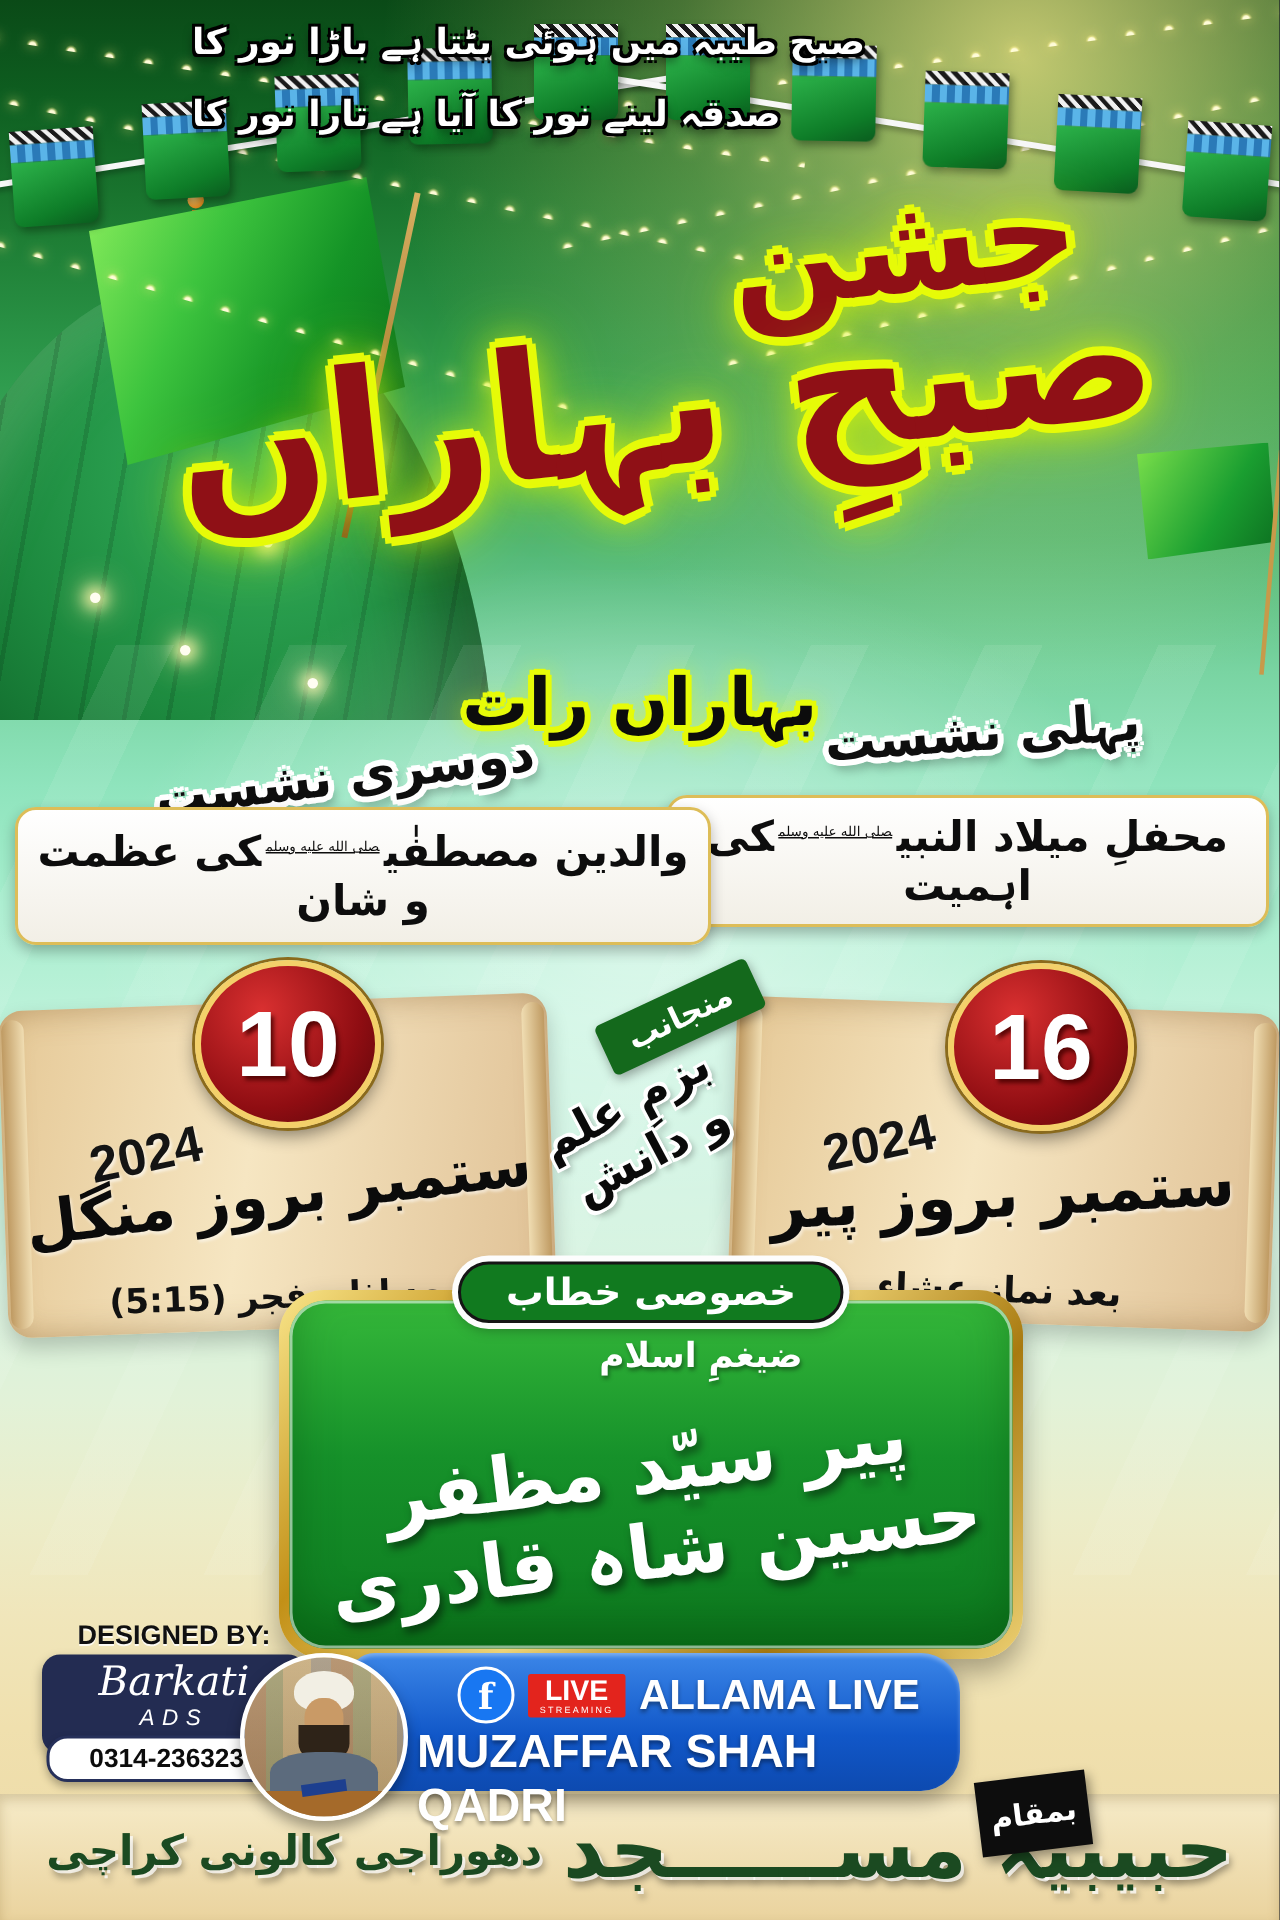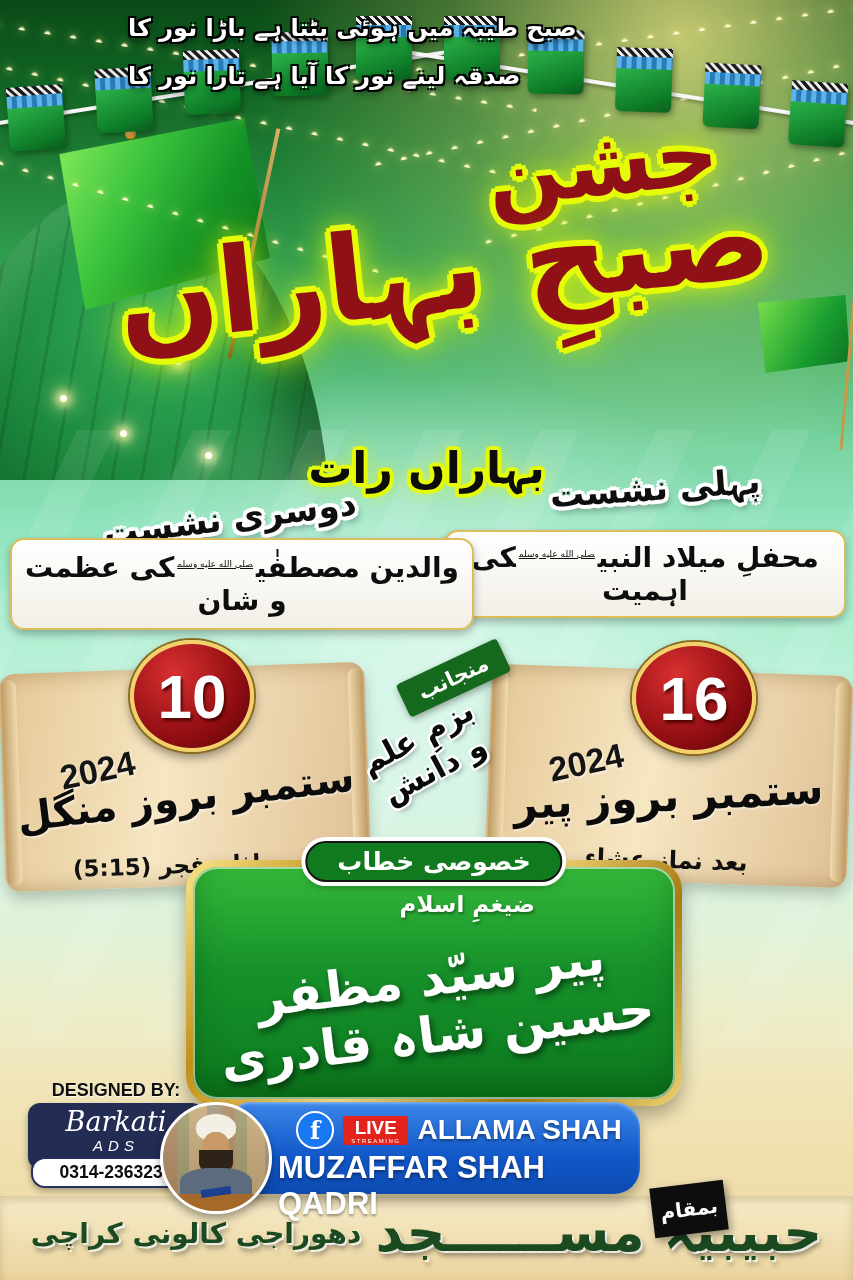--- a/index.html
+++ b/index.html
@@ -305,21 +305,21 @@
     <div class="phone en">0314-2363236</div>
   </div>
 
   <div class="abs banner">
     <div class="ban-row1">
       <div class="fb-circle">f</div>
       <div class="live-badge">
         <div class="live-word en">LIVE</div>
         <div class="streaming-word en">STREAMING</div>
       </div>
-      <div class="ban-name1 en">ALLAMA SHAH</div>
+      <div class="ban-name1 en">ALLAMA LIVE</div>
     </div>
     <div class="ban-name2 en">MUZAFFAR SHAH QADRI</div>
   </div>
   <div class="abs photo">
     <div class="ph-stripes"></div>
     <div class="turban"></div>
     <div class="face"></div>
     <div class="beard"></div>
     <div class="robe"></div>
     <div class="desk"></div>

